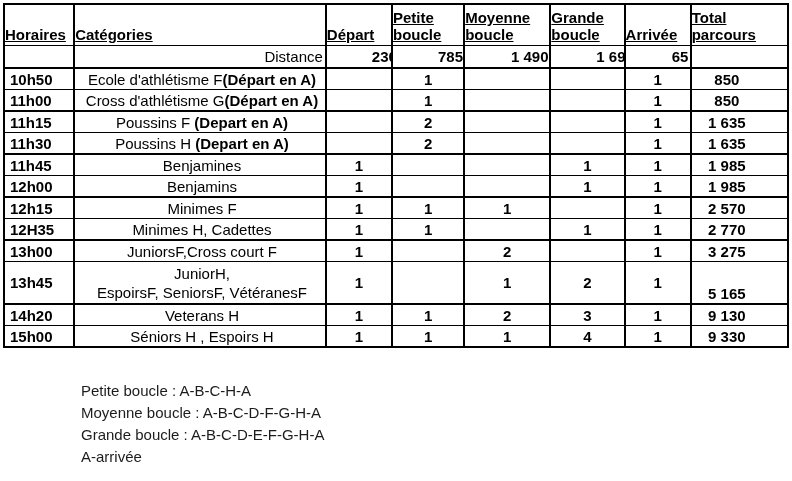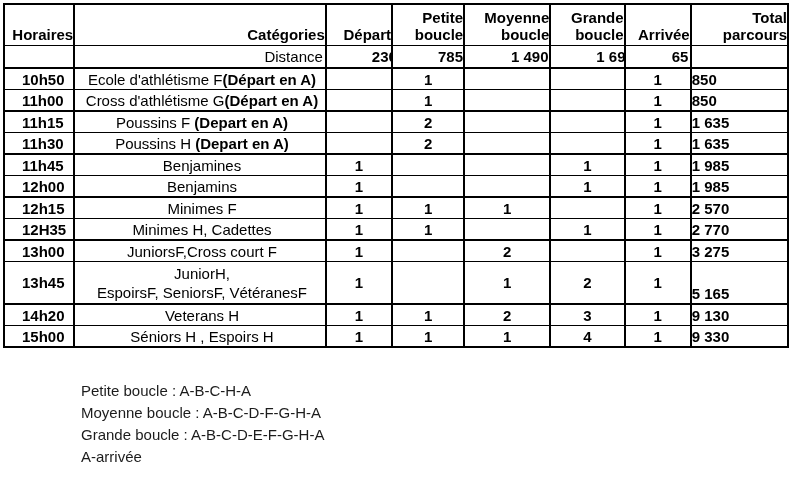--- a/index.html
+++ b/index.html
@@ -28,40 +28,41 @@
     border: 1px solid #000;
     border-left-width: 2px;
     border-right-width: 2px;
     padding: 0;
     vertical-align: middle;
     overflow: hidden;
     white-space: nowrap;
   }
   .sched thead th {
     font-weight: bold;
-    text-align: right;
+    text-align: left;
     vertical-align: bottom;
     height: 38px;
     line-height: 17px;
     padding-bottom: 2px;
+    text-decoration: underline;
   }
   .sched thead th span { display: block; }
 
   tr.distance-row td { height: 21px; border-bottom-width: 2px; font-weight: normal; }
   tr.distance-row td.dist-label { text-align: right; padding-right: 2px; margin-top: 36px; }
   tr.distance-row td.num { font-weight: bold; padding-left: 45px; }
 
   .sched tbody tr.data-row td { height: 20px; }
   .sched tbody tr.tall td { height: 40px; }
   .sched tbody tr.gend td { border-bottom-width: 2px; }
 
-  td.time { font-weight: bold; text-align: left; padding-left: 17px; }
+  td.time { font-weight: bold; text-align: left; padding-left: 5px; }
   td.cat  { text-align: center; padding-left: 4px; white-space: pre-line; line-height: 19px; }
   td.num  { font-weight: bold; text-align: center; }
-  td.tot  { font-weight: bold; text-align: left; padding-right: 25px; }
+  td.tot  { font-weight: bold; text-align: center; padding-right: 25px; }
   td.vbottom { vertical-align: bottom; padding-bottom: 1px; }
 
   .legend {
     position: absolute;
     left: 81px;
     top: 380px;
     font-size: 15px;
     line-height: 22px;
     color: #1c1c1c;
   }

